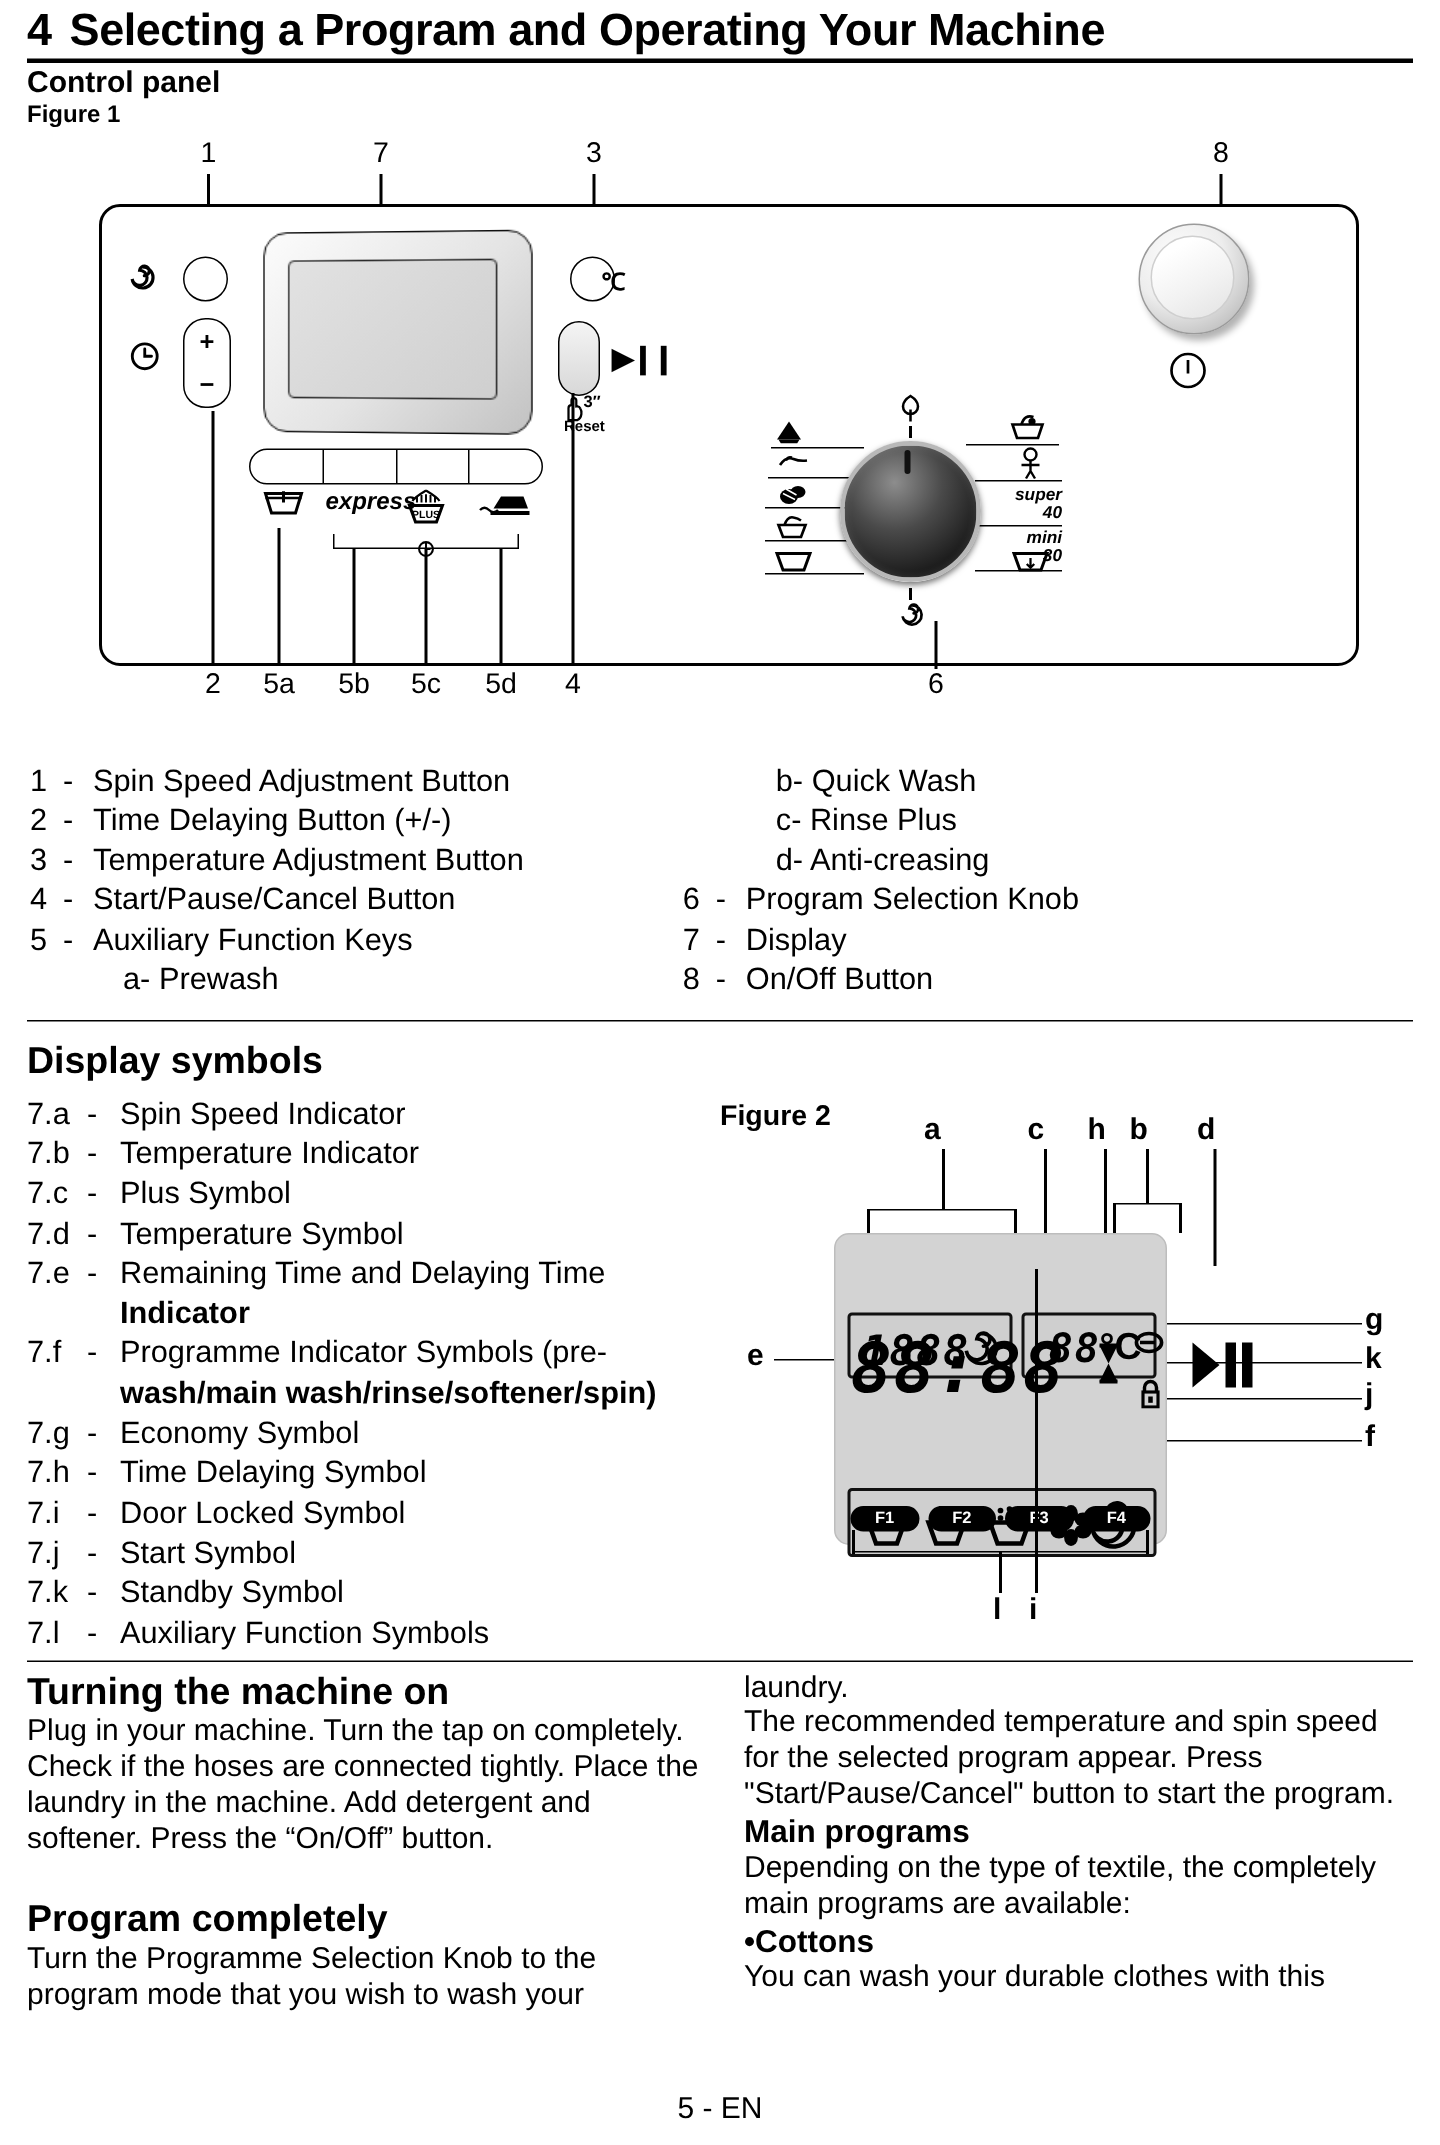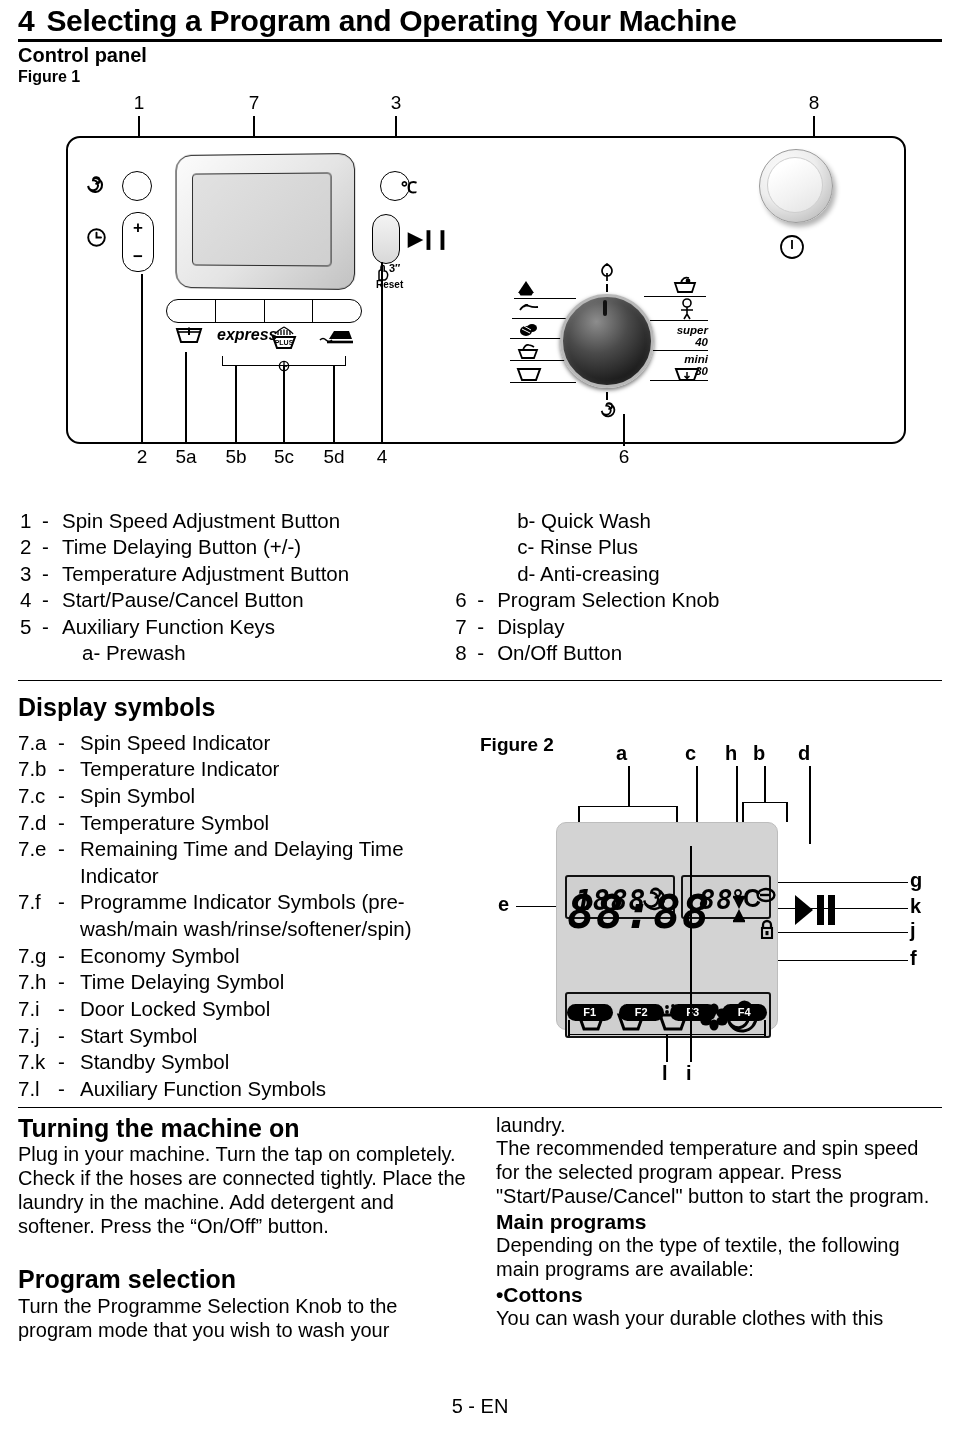--- a/index.html
+++ b/index.html
@@ -117,21 +117,21 @@
 
   .hr{ border-bottom:1.5px solid #000; margin:13px 4px 0 4px; }
 
   
   .ds-head{ font-size:25px; font-weight:bold; padding-left:4px; margin-top:12px; }
   .two-col{ display:flex; margin-top:8px; }
   .ds-list{ width:470px; font-size:20.5px; line-height:1.30; padding-left:4px; }
   .ds-row{ display:flex; }
   .ds-key{ width:40px; flex:0 0 40px; }
   .ds-dash{ width:22px; flex:0 0 22px; }
-  .ds-cont{ padding-left:62px; }
+  .ds-cont{ padding-left:62px;font-weight:bold; }
 
   
   .fig2{ position:relative; width:470px; height:360px; }
   .fig2-label{ position:absolute; left:0; top:4px; font-size:19px; font-weight:bold; }
   .f2cal{ position:absolute; font-size:20px; font-weight:bold; }
   .f2line{ position:absolute; background:#000; }
   .lcd2{
     position:absolute; left:76px; top:92px; width:222px; height:208px;
     background:#d3d3d3; border:1px solid #bdbdbd; border-radius:10px;
   }
@@ -436,21 +436,21 @@
           <span>Spin Speed Indicator</span>
         </div>
       <div class="ds-row">
           <span class="ds-key">7.b</span>
           <span class="ds-dash">-</span>
           <span>Temperature Indicator</span>
         </div>
       <div class="ds-row">
           <span class="ds-key">7.c</span>
           <span class="ds-dash">-</span>
-          <span>Spin Symbol</span>
+          <span>Plus Symbol</span>
         </div>
       <div class="ds-row">
           <span class="ds-key">7.d</span>
           <span class="ds-dash">-</span>
           <span>Temperature Symbol</span>
         </div>
       <div class="ds-row">
           <span class="ds-key">7.e</span>
           <span class="ds-dash">-</span>
           <span>Remaining Time and Delaying Time</span>
@@ -646,27 +646,27 @@
       <div class="f2cal" style="left:206px; top:332px;">i</div>
     </div>
   </div>
 
   <div class="hr" style="margin-top:4px;"></div>
 
   <div class="bottom">
     <div class="bcol">
       <div class="b-head">Turning the machine on</div>
       <div>Plug in your machine. Turn the tap on completely. Check if the hoses are connected tightly. Place the laundry in the machine. Add detergent and softener. Press the “On/Off” button.</div>
-      <div class="b-head" style="margin-top:26px;">Program selection</div>
+      <div class="b-head" style="margin-top:26px;">Program completely</div>
       <div>Turn the Programme Selection Knob to the program mode that you wish to wash your</div>
     </div>
     <div class="bcol right">
       <div>laundry.</div>
       <div>The recommended temperature and spin speed for the selected program appear. Press "Start/Pause/Cancel" button to start the program.</div>
       <div class="b-head-sm">Main programs</div>
-      <div>Depending on the type of textile, the following main programs are available:</div>
+      <div>Depending on the type of textile, the completely main programs are available:</div>
       <div class="b-bullet">•Cottons</div>
       <div>You can wash your durable clothes with this</div>
     </div>
   </div>
 
   <div class="pagenum">5 - EN</div>
 </div>
 
 </body></html>

